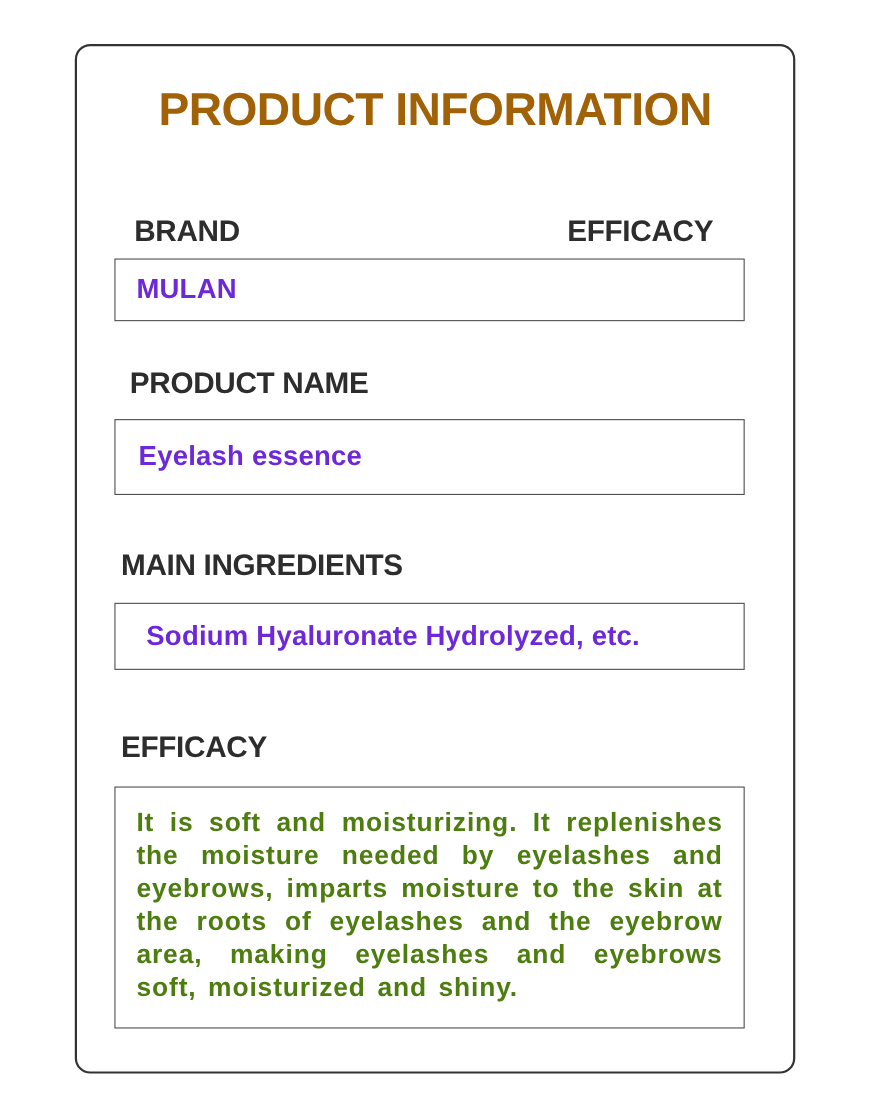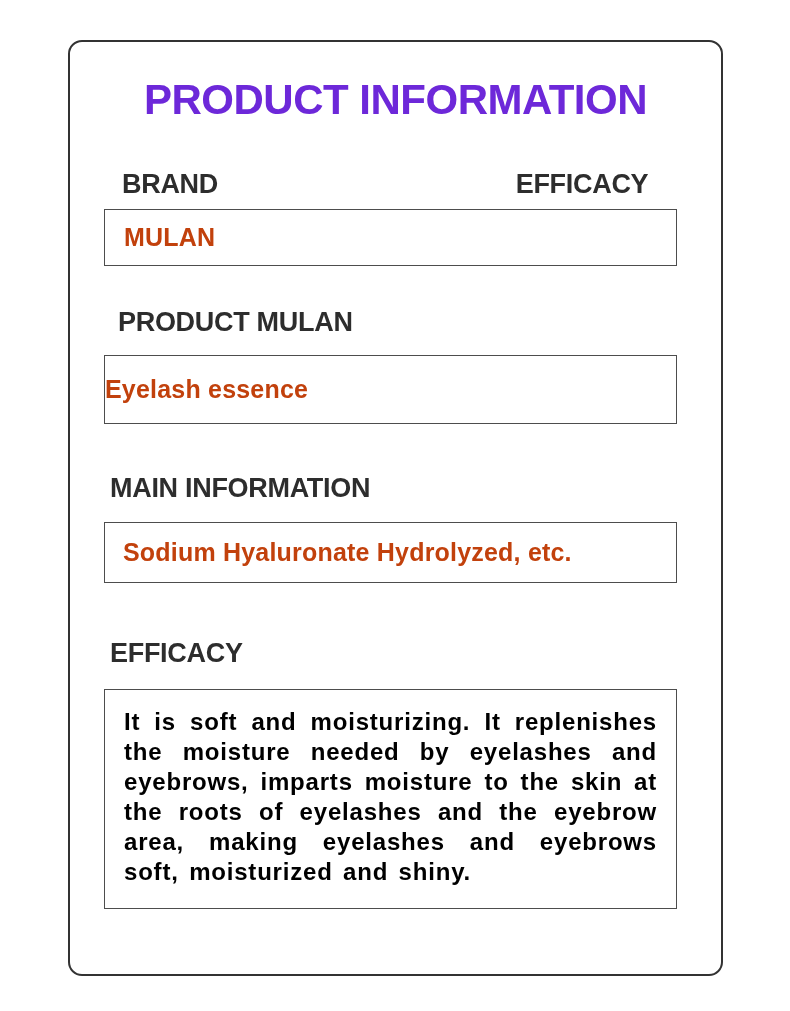--- a/index.html
+++ b/index.html
@@ -27,92 +27,93 @@
     border-radius: 14px;
     background: #ffffff;
   }
   .card-title {
     margin-top: 34px;
     text-align: center;
     font-size: 42px;
     line-height: 48px;
     font-weight: 800;
     letter-spacing: -0.5px;
-    color: #6d28d9;
+    color: #a16207;
   }
   
   .inset {
     margin-left: 34px;
     margin-right: 44px;
   }
   .label {
     font-size: 27px;
     line-height: 32px;
     font-weight: 700;
     letter-spacing: -0.3px;
     color: #2d2d2d;
   }
   .labels-row {
     margin-top: 44px;
     display: flex;
     justify-content: space-between;
     align-items: flex-end;
   }
-  .labels-row .left-label { padding-left: 18px; }
+  .labels-row .left-label { padding-left: 18px; margin-top: 26px; }
   .right-col {
     width: 190px;
     flex: 0 0 190px;
     text-align: center;
   }
   .value-box {
     box-sizing: border-box;
     border: 1px solid #4d4d4d;
     background: #ffffff;
     display: flex;
     align-items: center;
   }
   .value-text {
     font-size: 25px;
     font-weight: 700;
     letter-spacing: 0.2px;
-    color: #c2410c;
+    color: #6d28d9;
   }
   .box-brand {
     margin-top: 9px;
     height: 57px;
   }
   .box-brand .brand-cell {
     flex: 1 1 auto;
     padding-left: 19px;
   }
   .section-label-1 { margin-top: 40px; padding-left: 14px; }
   .box-product-name {
     margin-top: 17px;
     height: 69px;
+    padding-left: 21px;
   }
   .section-label-2 { margin-top: 48px; padding-left: 6px; }
   .box-ingredients {
     margin-top: 18px;
     height: 61px;
-    padding-left: 18px;
+    padding-left: 28px;
   }
   .section-label-3 { margin-top: 54px; padding-left: 6px; }
   .box-efficacy {
     margin-top: 20px;
     height: 220px;
     align-items: flex-start;
     padding: 17px 19px 0 19px;
   }
   .efficacy-paragraph {
     font-size: 24px;
     line-height: 30px;
     font-weight: 700;
     letter-spacing: 0.8px;
     word-spacing: 3px;
-    color: #000000;
+    color: #4d7c0f;
     text-align: justify;
     text-align-last: left;
   }
 </style>
 </head>
 <body>
 
 <div class="page">
   <div class="card">
 
@@ -120,27 +121,27 @@
 
     <div class="labels-row inset">
       <div class="label left-label">BRAND</div>
       <div class="label right-col">EFFICACY</div>
     </div>
 
     <div class="value-box box-brand inset">
       <div class="value-text brand-cell">MULAN</div>
     </div>
 
-    <div class="label section-label-1 inset">PRODUCT MULAN</div>
+    <div class="label section-label-1 inset">PRODUCT NAME</div>
 
     <div class="value-box box-product-name inset">
       <div class="value-text">Eyelash essence</div>
     </div>
 
-    <div class="label section-label-2 inset">MAIN INFORMATION</div>
+    <div class="label section-label-2 inset">MAIN INGREDIENTS</div>
 
     <div class="value-box box-ingredients inset">
       <div class="value-text">Sodium Hyaluronate Hydrolyzed, etc.</div>
     </div>
 
     <div class="label section-label-3 inset">EFFICACY</div>
 
     <div class="value-box box-efficacy inset">
       <div class="efficacy-paragraph">It is soft and moisturizing. It replenishes the moisture needed by eyelashes and eyebrows, imparts moisture to the skin at the roots of eyelashes and the eyebrow area, making eyelashes and eyebrows soft, moisturized and shiny.</div>
     </div>

